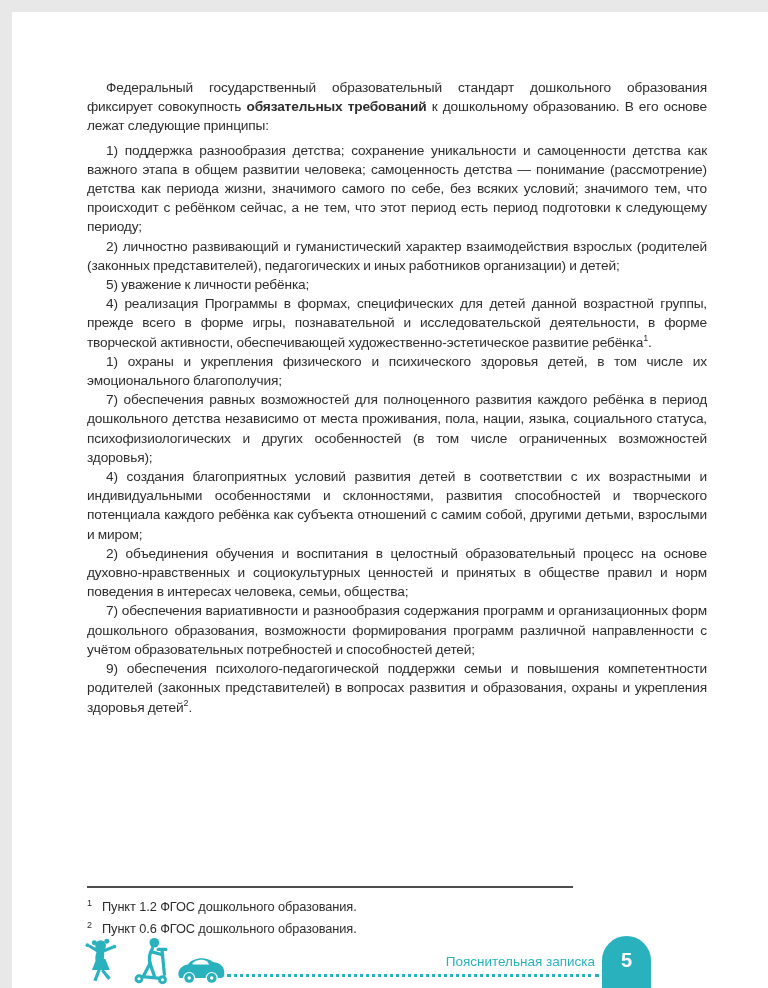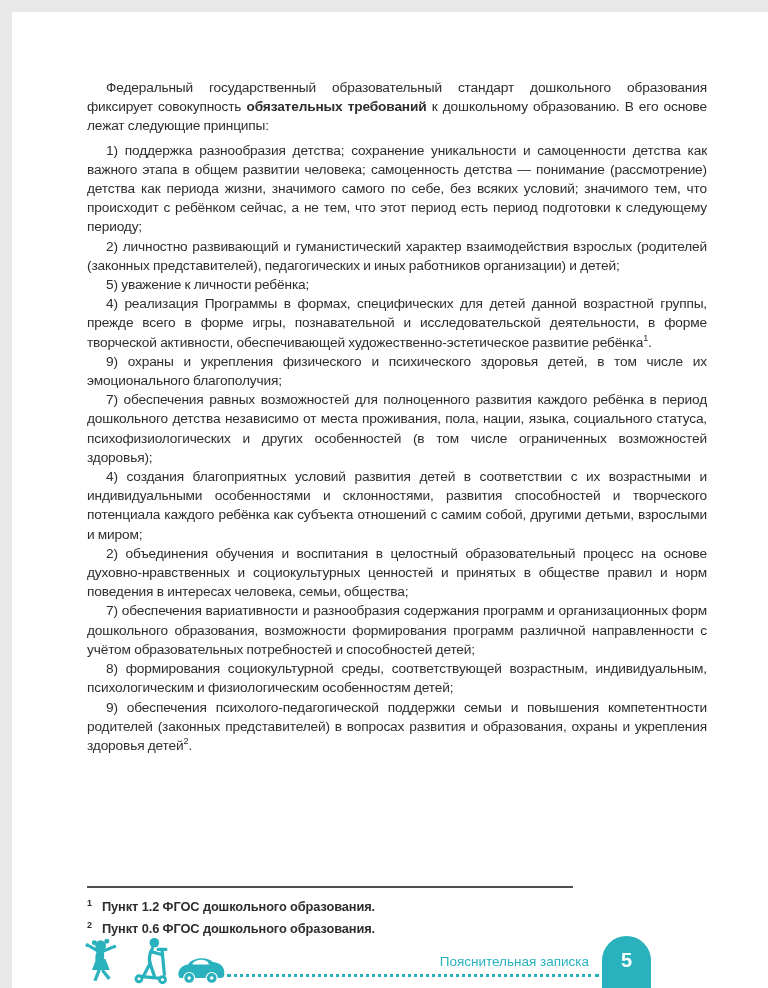--- a/index.html
+++ b/index.html
@@ -29,33 +29,33 @@
   p.intro{margin-bottom:5px;}
   p.tasks-intro{margin-top:7px;margin-bottom:3px;}
   .content b{font-weight:bold;}
   .content sup{font-size:9px;line-height:0;vertical-align:super;}
   
   .footnotes{
     position:absolute;left:75px;top:874px;width:620px;
     font-size:12.8px;line-height:19px;letter-spacing:-0.1px;
   }
   .fn-rule{width:486px;height:2px;background:var(--rule);margin:0 0 6px 0;}
-  .fn{margin:0;font-weight:bold;}
+  .fn{margin:0;}
   .fn sup{font-size:9px;vertical-align:super;display:inline-block;width:15px;}
   
   .footer-icon{position:absolute;color:var(--accent);}
   .icon-dancer{left:71px;bottom:11px;}
   .icon-scooter{left:118px;bottom:11px;}
   .icon-car{left:162px;bottom:12px;}
   .dots{
     position:absolute;left:215px;bottom:23px;width:372px;height:0;
     border-top:3px dotted var(--accent);
   }
   .section-label{
-    position:absolute;right:191px;bottom:31px;
+    position:absolute;right:185px;bottom:31px;
     color:var(--accent);font-size:13.5px;letter-spacing:0;
   }
   .page-tab{
     position:absolute;left:590px;bottom:0;width:49px;height:64px;
     background:var(--accent);
     border-radius:25px 25px 0 0;
     box-sizing:border-box;
     text-align:center;padding-top:13px;
     color:#ffffff;font-size:20px;font-weight:bold;
   }
@@ -67,26 +67,25 @@
 
   <main class="content">
     <p class="intro"><span>Федеральный государственный образовательный стандарт дошкольного образования фиксирует совокупность </span><b>обязательных требований</b><span> к дошкольному образованию. В его основе лежат следующие принципы:</span></p>
 
     <p class="item">1) поддержка разнообразия детства; сохранение уникальности и самоценности детства как важного этапа в общем развитии человека; самоценность детства — понимание (рассмотрение) детства как периода жизни, значимого самого по себе, без всяких условий; значимого тем, что происходит с ребёнком сейчас, а не тем, что этот период есть период подготовки к следующему периоду;</p>
     <p class="item">2) личностно развивающий и гуманистический характер взаимодействия взрослых (родителей (законных представителей), педагогических и иных работников организации) и детей;</p>
     <p class="item">5) уважение к личности ребёнка;</p>
     <p class="item"><span>4) реализация Программы в формах, специфических для детей данной возрастной группы, прежде всего в форме игры, познавательной и исследовательской деятельности, в форме творческой активности, обеспечивающей художественно-эстетическое развитие ребёнка</span><sup>1</sup><span>.</span></p>
 
 
-    <p class="item">9) охраны и укрепления физического и психического здоровья детей, в том числе их эмоционального благополучия;</p>
+    <p class="item">1) охраны и укрепления физического и психического здоровья детей, в том числе их эмоционального благополучия;</p>
     <p class="item">7) обеспечения равных возможностей для полноценного развития каждого ребёнка в период дошкольного детства независимо от места проживания, пола, нации, языка, социального статуса, психофизиологических и других особенностей (в том числе ограниченных возможностей здоровья);</p>
     <p class="item">4) создания благоприятных условий развития детей в соответствии с их возрастными и индивидуальными особенностями и склонностями, развития способностей и творческого потенциала каждого ребёнка как субъекта отношений с самим собой, другими детьми, взрослыми и миром;</p>
     <p class="item">2) объединения обучения и воспитания в целостный образовательный процесс на основе духовно-нравственных и социокультурных ценностей и принятых в обществе правил и норм поведения в интересах человека, семьи, общества;</p>
     <p class="item">7) обеспечения вариативности и разнообразия содержания программ и организационных форм дошкольного образования, возможности формирования программ различной направленности с учётом образовательных потребностей и способностей детей;</p>
-    <p class="item">8) формирования социокультурной среды, соответствующей возрастным, индивидуальным, психологическим и физиологическим особенностям детей;</p>
     <p class="item"><span>9) обеспечения психолого-педагогической поддержки семьи и повышения компетентности родителей (законных представителей) в вопросах развития и образования, охраны и укрепления здоровья детей</span><sup>2</sup><span>.</span></p>
   </main>
 
   <section class="footnotes">
     <div class="fn-rule"></div>
     <p class="fn"><sup>1</sup><span>Пункт 1.2 ФГОС дошкольного образования.</span></p>
     <p class="fn"><sup>2</sup><span>Пункт 0.6 ФГОС дошкольного образования.</span></p>
   </section>
 
   <footer>

